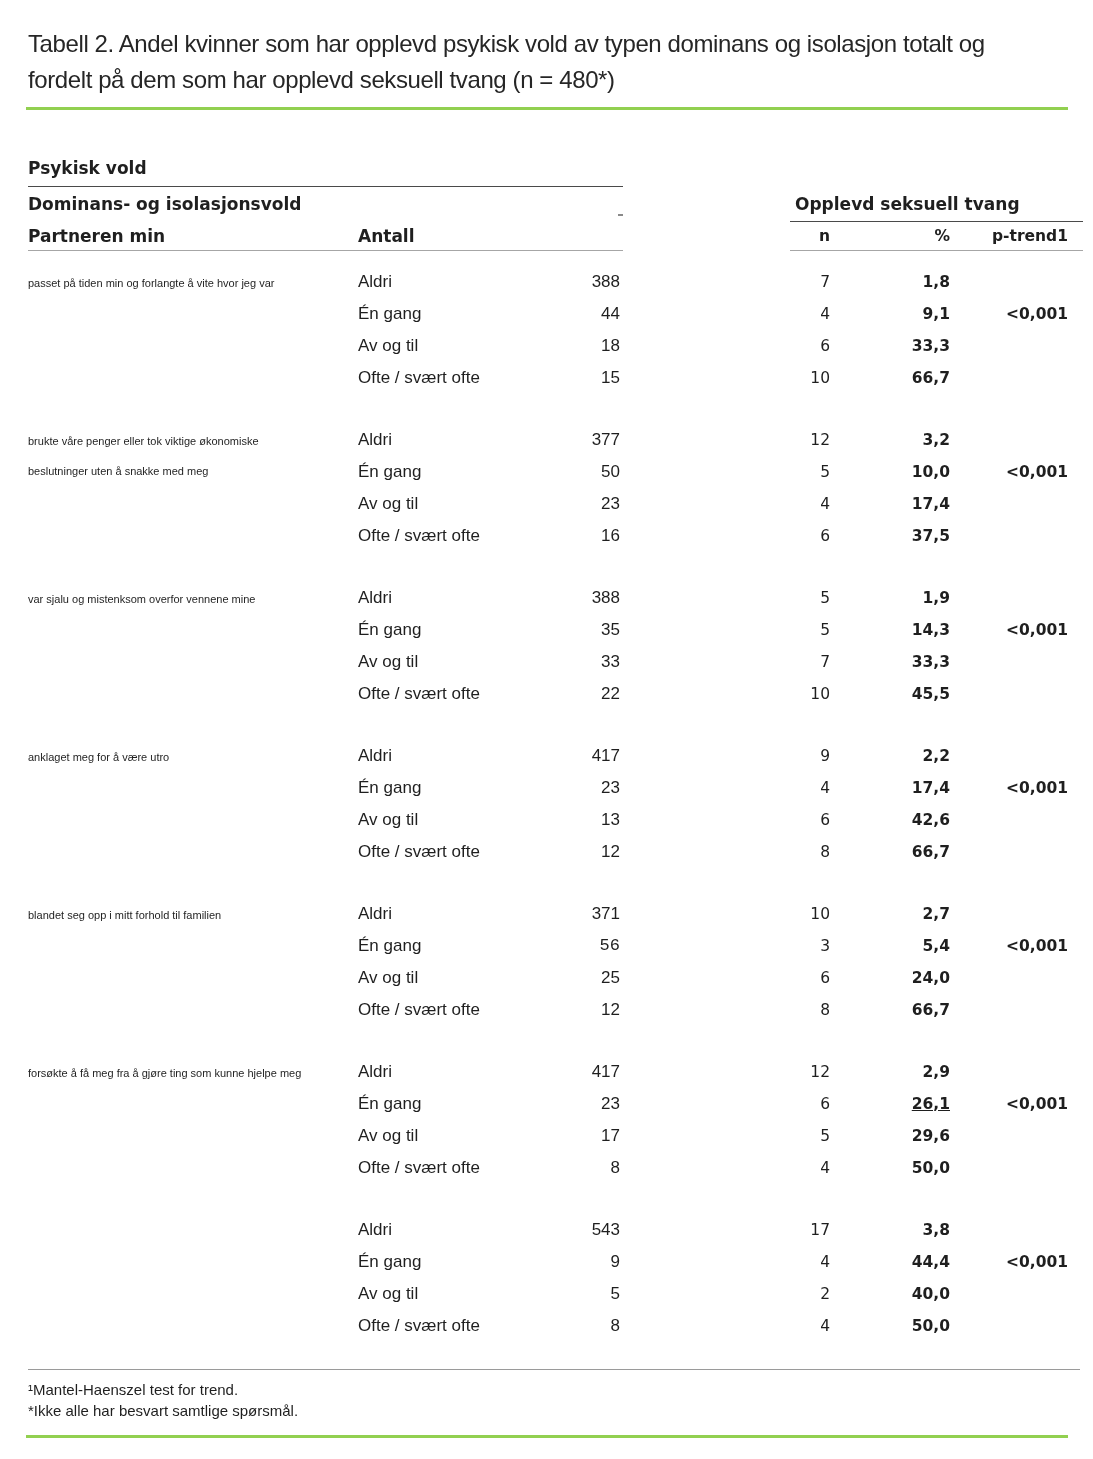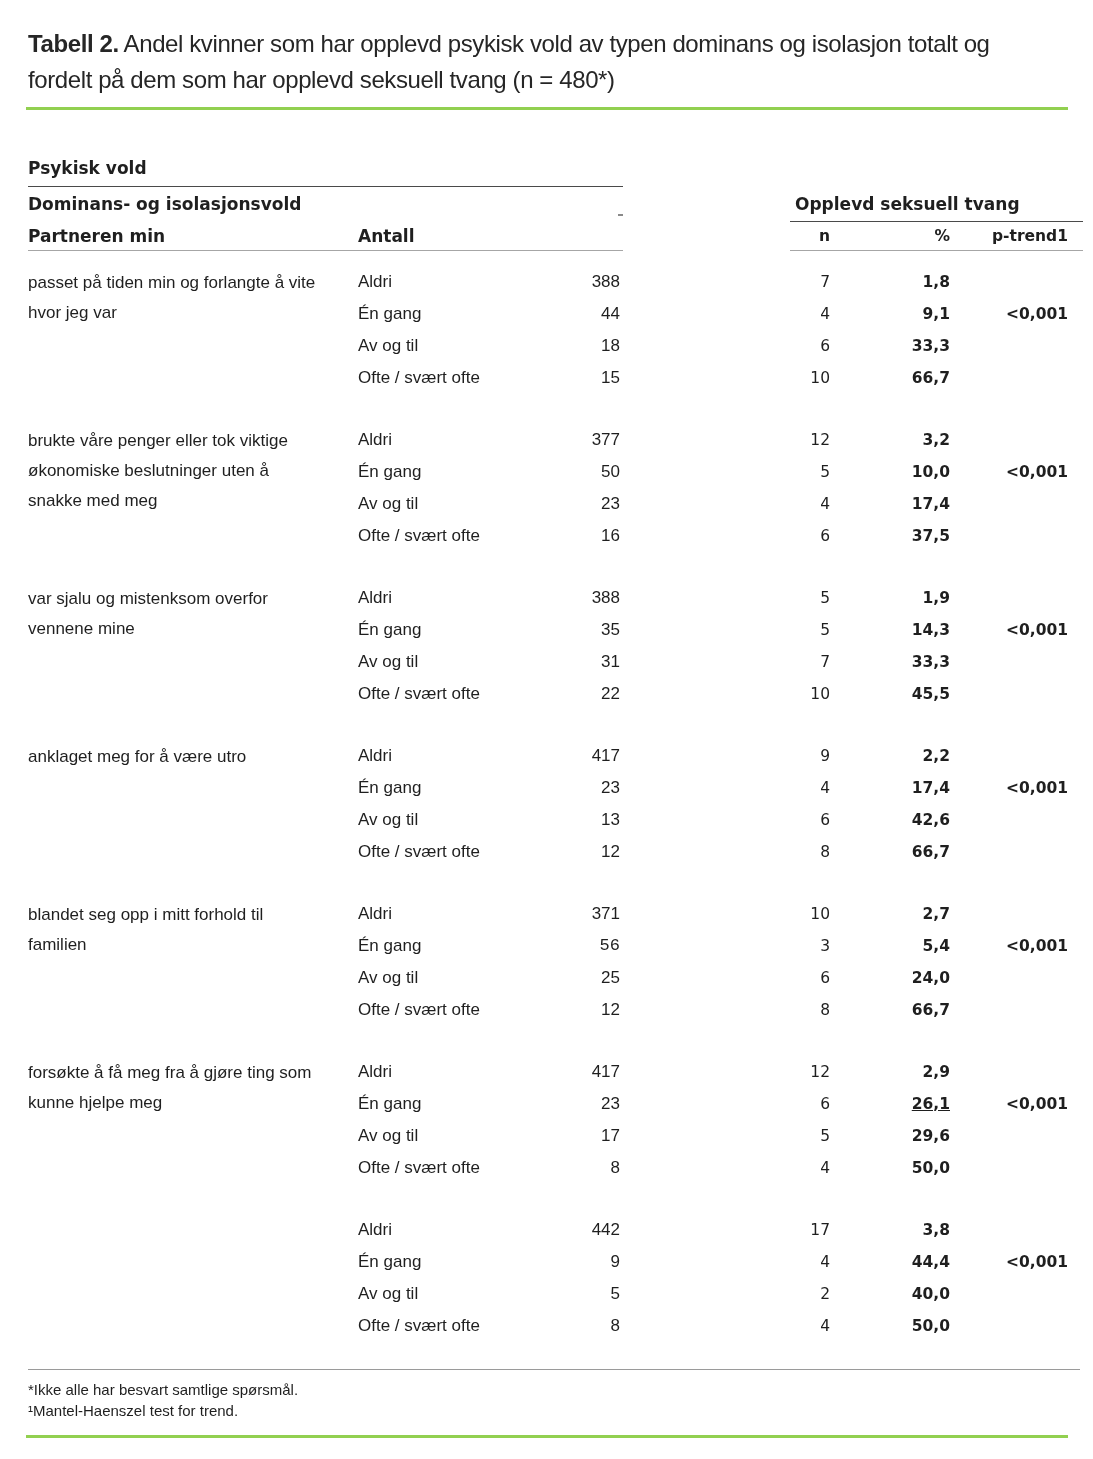--- a/index.html
+++ b/index.html
@@ -7,21 +7,21 @@
     width:1093px;height:1459px;background:#ffffff;overflow:hidden;
     font-family:"Liberation Sans",sans-serif;color:#1f1f1f;position:relative;
   }
   .page{padding:26px 0 0 28px;}
 
   
   .title{
     width:1012px;font-size:24px;line-height:36px;letter-spacing:-0.4px;
     color:#262626;font-weight:400;margin:0;
   }
-  .title .tlabel{font-weight:700;}
+  .title .tlabel{font-weight:400;}
 
   .rule-green{height:3px;background:#92d050;width:1042px;margin-left:-2px;margin-top:9px;}
 
   
   .thead{position:relative;height:147px;width:1040px;}
   .wide{font-family:"DejaVu Sans",sans-serif;}
   .hsec{position:absolute;left:0;top:48px;font-size:17px;font-weight:700;}
   .line-dark-left{position:absolute;left:0;top:76px;width:595px;height:1px;background:#4a4a4a;}
   .hsub{position:absolute;left:0;top:84px;font-size:17px;font-weight:700;}
   .hright{position:absolute;left:767px;top:84px;font-size:17px;font-weight:700;}
@@ -36,21 +36,21 @@
   .line-gray-right{position:absolute;left:762px;top:140px;width:293px;height:1px;background:#a6a6a6;}
 
   
   #blocks{margin-top:9px;width:1040px;}
   .block{
     display:grid;
     grid-template-columns:330px 150px 112px 210px 120px 118px;
     grid-auto-rows:32px;
     margin-bottom:30px;
   }
-  .q{grid-column:1;grid-row:1 / span 4;font-size:17px;line-height:30px;padding-right:40px;padding-top:2px;}
+  .q{grid-column:1;grid-row:1 / span 4;font-size:11px;line-height:30px;padding-right:40px;padding-top:2px;}
   .cell-narrow{font-size:17px;line-height:32px;}
   .cell-wide{font-family:"DejaVu Sans",sans-serif;font-size:15.5px;line-height:32px;}
   .num{text-align:right;}
   .bold{font-weight:700;}
 
   
   .footer-divider{width:1052px;height:1px;background:#9a9a9a;margin-top:-3px;}
   .footnotes{margin-top:9px;font-size:15px;line-height:21px;}
   .rule-green-bottom{height:3px;background:#92d050;width:1042px;margin-left:-2px;margin-top:14px;}
 </style>
@@ -132,21 +132,21 @@
         <div class="cell-narrow num" style="grid-area: 1 / 3;">388</div>
         <div class="cell-wide num" style="grid-area: 1 / 4;">5</div>
         <div class="cell-wide num bold" style="grid-area: 1 / 5;">1,9</div>
         <div class="cell-wide num bold" style="grid-area: 1 / 6;"></div>
         <div class="cell-narrow" style="grid-area: 2 / 2;">Én gang</div>
         <div class="cell-narrow num" style="grid-area: 2 / 3;">35</div>
         <div class="cell-wide num" style="grid-area: 2 / 4;">5</div>
         <div class="cell-wide num bold" style="grid-area: 2 / 5;">14,3</div>
         <div class="cell-wide num bold" style="grid-area: 2 / 6;">&lt;0,001</div>
         <div class="cell-narrow" style="grid-area: 3 / 2;">Av og til</div>
-        <div class="cell-narrow num" style="grid-area: 3 / 3;">31</div>
+        <div class="cell-narrow num" style="grid-area: 3 / 3;">33</div>
         <div class="cell-wide num" style="grid-area: 3 / 4;">7</div>
         <div class="cell-wide num bold" style="grid-area: 3 / 5;">33,3</div>
         <div class="cell-wide num bold" style="grid-area: 3 / 6;"></div>
         <div class="cell-narrow" style="grid-area: 4 / 2;">Ofte / svært ofte</div>
         <div class="cell-narrow num" style="grid-area: 4 / 3;">22</div>
         <div class="cell-wide num" style="grid-area: 4 / 4;">10</div>
         <div class="cell-wide num bold" style="grid-area: 4 / 5;">45,5</div>
         <div class="cell-wide num bold" style="grid-area: 4 / 6;"></div>
       </div>
       <div class="block">
@@ -213,21 +213,21 @@
         <div class="cell-wide num bold" style="grid-area: 3 / 5; text-align: right;">29,6</div>
         <div class="cell-wide num bold" style="grid-area: 3 / 6;"></div>
         <div class="cell-narrow" style="grid-area: 4 / 2;">Ofte / svært ofte</div>
         <div class="cell-narrow num" style="grid-area: 4 / 3;">8</div>
         <div class="cell-wide num" style="grid-area: 4 / 4;">4</div>
         <div class="cell-wide num bold" style="grid-area: 4 / 5;">50,0</div>
         <div class="cell-wide num bold" style="grid-area: 4 / 6;"></div>
       </div>
       <div class="block">
         <div class="cell-narrow" style="grid-area: 1 / 2;">Aldri</div>
-        <div class="cell-narrow num" style="grid-area: 1 / 3;">442</div>
+        <div class="cell-narrow num" style="grid-area: 1 / 3;">543</div>
         <div class="cell-wide num" style="grid-area: 1 / 4;">17</div>
         <div class="cell-wide num bold" style="grid-area: 1 / 5;">3,8</div>
         <div class="cell-wide num bold" style="grid-area: 1 / 6;"></div>
         <div class="cell-narrow" style="grid-area: 2 / 2;">Én gang</div>
         <div class="cell-narrow num" style="grid-area: 2 / 3;">9</div>
         <div class="cell-wide num" style="grid-area: 2 / 4;">4</div>
         <div class="cell-wide num bold" style="grid-area: 2 / 5;">44,4</div>
         <div class="cell-wide num bold" style="grid-area: 2 / 6;">&lt;0,001</div>
         <div class="cell-narrow" style="grid-area: 3 / 2;">Av og til</div>
         <div class="cell-narrow num" style="grid-area: 3 / 3;">5</div>
@@ -238,19 +238,19 @@
         <div class="cell-narrow num" style="grid-area: 4 / 3;">8</div>
         <div class="cell-wide num" style="grid-area: 4 / 4;">4</div>
         <div class="cell-wide num bold" style="grid-area: 4 / 5;">50,0</div>
         <div class="cell-wide num bold" style="grid-area: 4 / 6;"></div>
       </div>
     </div>
 
   <div class="footer-divider"></div>
 
   <div class="footnotes">
+    <div>¹Mantel-Haenszel test for trend.</div>
     <div>*Ikke alle har besvart samtlige spørsmål.</div>
-    <div>¹Mantel-Haenszel test for trend.</div>
   </div>
 
   <div class="rule-green-bottom"></div>
 
 </div>
 
 </body></html>

